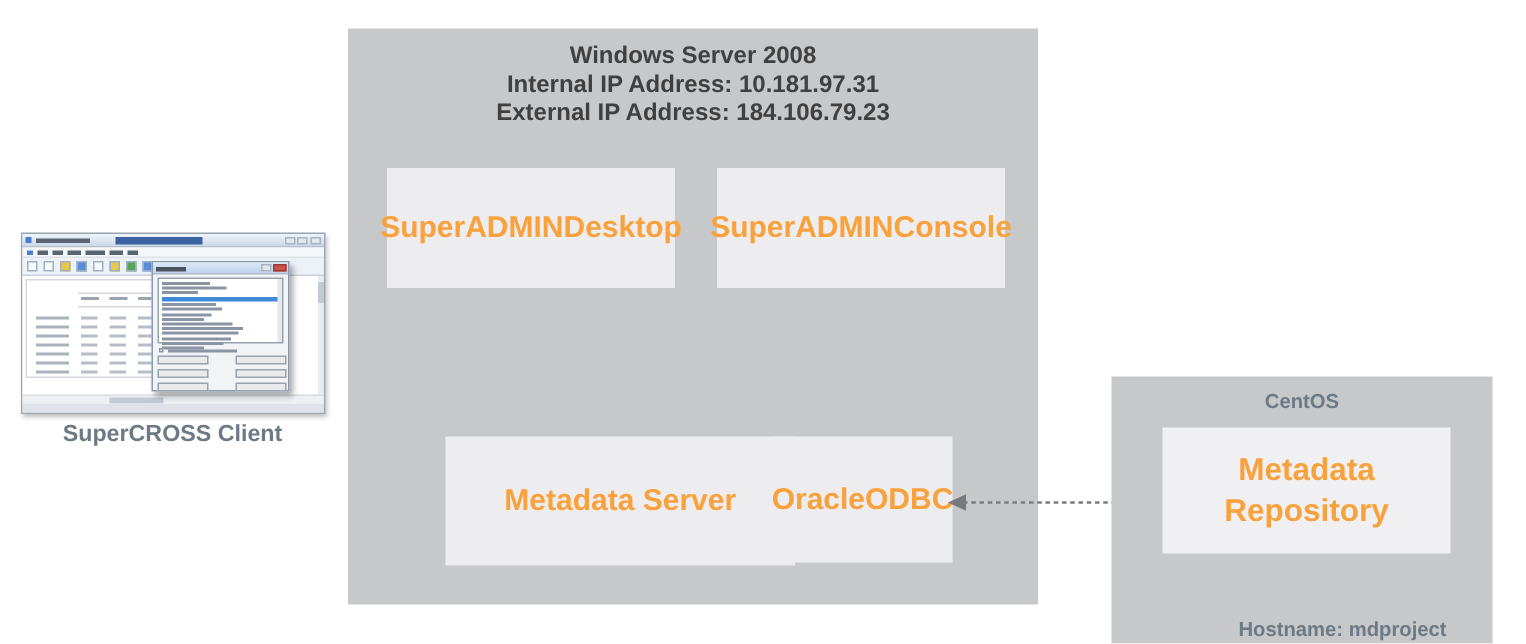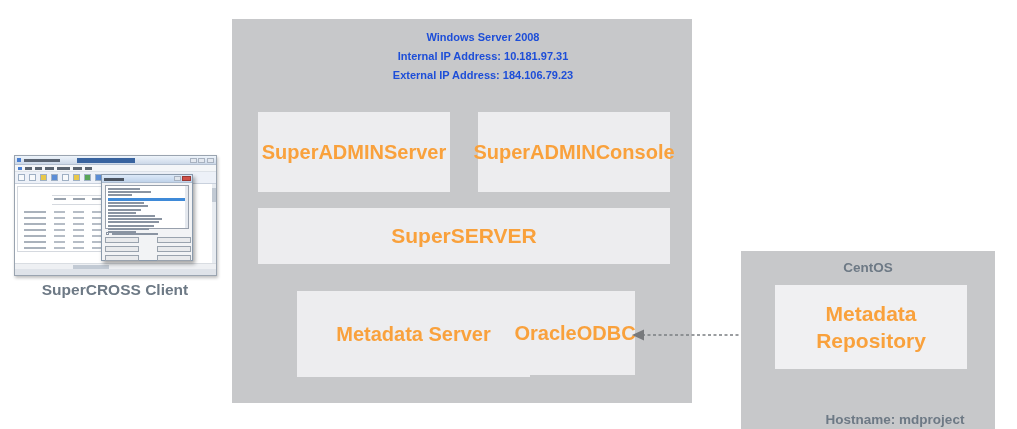--- a/index.html
+++ b/index.html
@@ -5,21 +5,21 @@
   html,body{margin:0;padding:0;background:#fff;}
   .stage{position:relative;width:1017px;height:429px;background:#fff;overflow:hidden;
          font-family:"Liberation Sans",sans-serif;}
 
   
   .panel{position:absolute;background:#c7c8ca;}
   .panel-win{left:232px;top:19px;width:460px;height:384px;}
   .panel-centos{left:741px;top:251px;width:254px;height:184px;}
 
   .panel-header{position:absolute;left:0;top:9px;width:100%;text-align:center;
-                color:#1d4ed8;font-weight:bold;font-size:11px;line-height:19px;padding-left:21px;}
+                color:#404040;font-weight:bold;font-size:16px;line-height:19px;}
   .centos-title{position:absolute;left:0;top:9px;width:100%;text-align:center;
                 color:#6d7985;font-weight:bold;font-size:13.5px;}
   .centos-host{position:absolute;left:0;bottom:8px;width:100%;text-align:center;
                color:#6d7985;font-weight:bold;font-size:13.5px;padding-left:27px;}
 
   
   .cbox{position:absolute;background:#ededef;display:flex;flex-direction:row;
         align-items:center;justify-content:center;text-align:center;
         color:#f9a13c;font-weight:bold;font-size:20px;line-height:26px;}
   .b-sa-server{left:26px;top:93px;width:192px;height:80px;}
@@ -259,28 +259,25 @@
   </div>
 
   <div class="panel panel-win">
     <div class="panel-header">
       <div>Windows Server 2008</div>
       <div>Internal IP Address: 10.181.97.31</div>
       <div>External IP Address: 184.106.79.23</div>
     </div>
     <div class="cbox b-sa-server">
       <span>SuperADMIN</span>
-      <span>Server</span>
+      <span>Desktop</span>
     </div>
     <div class="cbox b-sa-console">
       <span>SuperADMIN</span>
       <span>Console</span>
-    </div>
-    <div class="cbox b-superserver">
-      <span>SuperSERVER</span>
     </div>
     <div class="cbox b-md-server">
       <span>Metadata Server</span>
     </div>
     <div class="cbox b-oracle">
       <span>Oracle</span>
       <span>ODBC</span>
     </div>
   </div>
 

